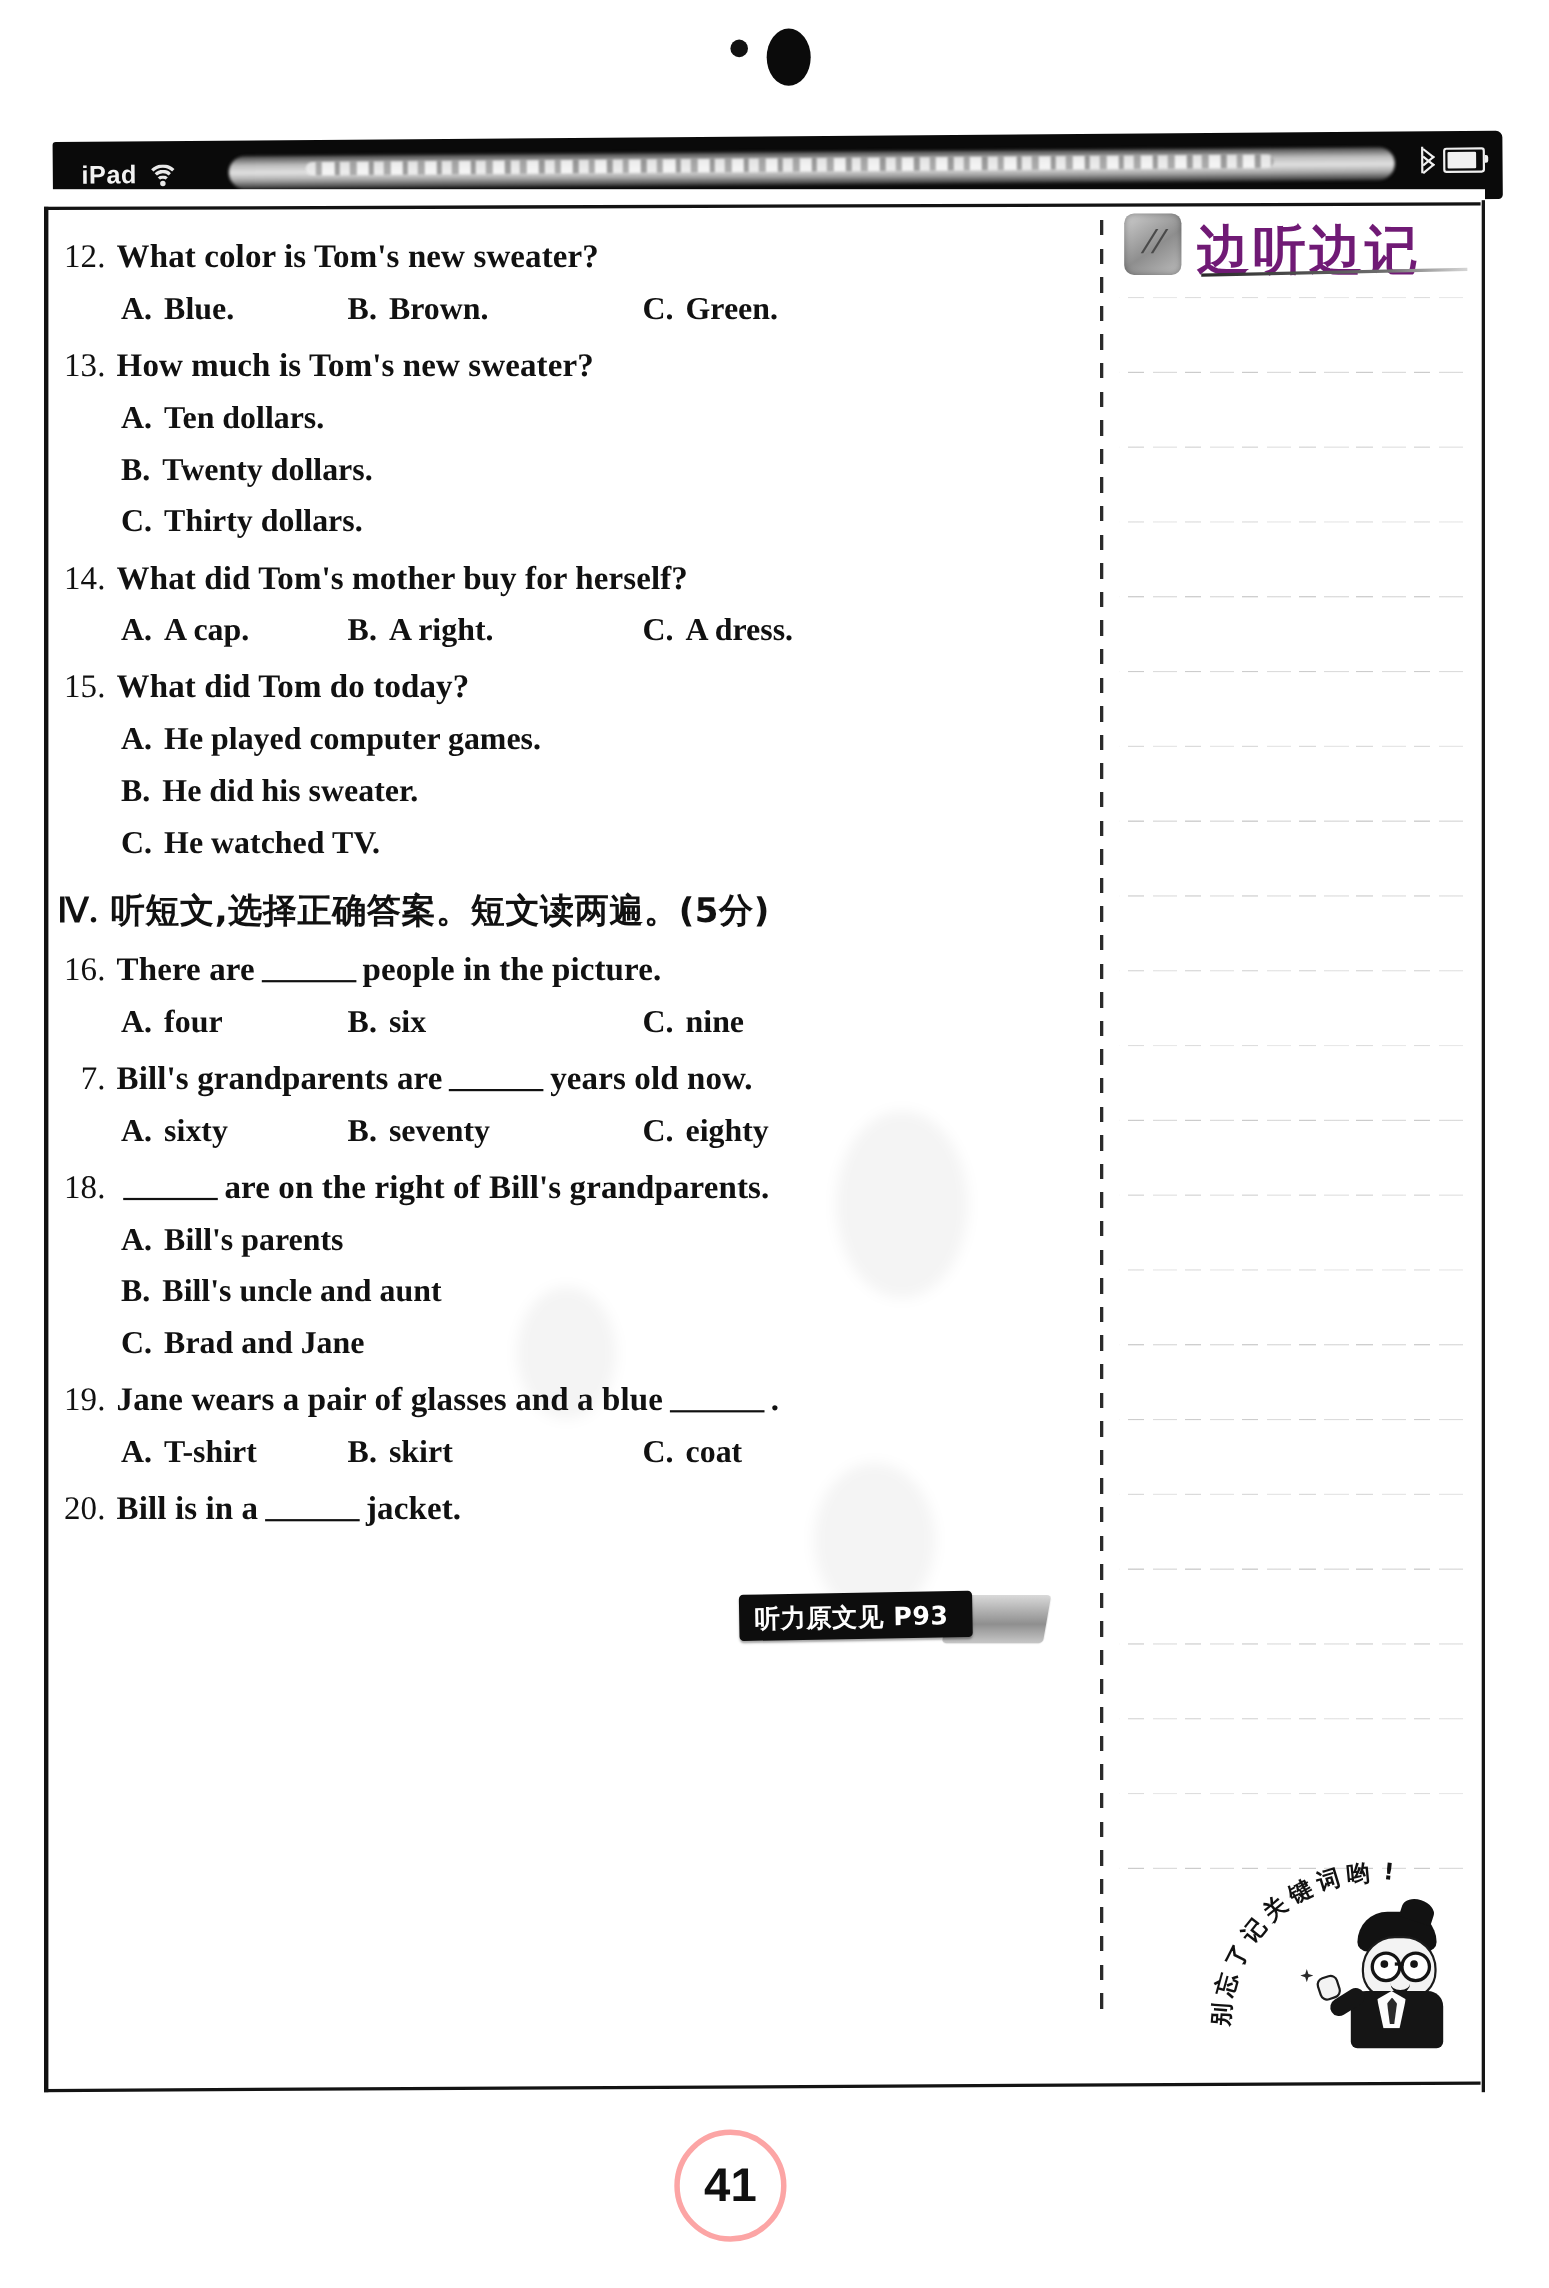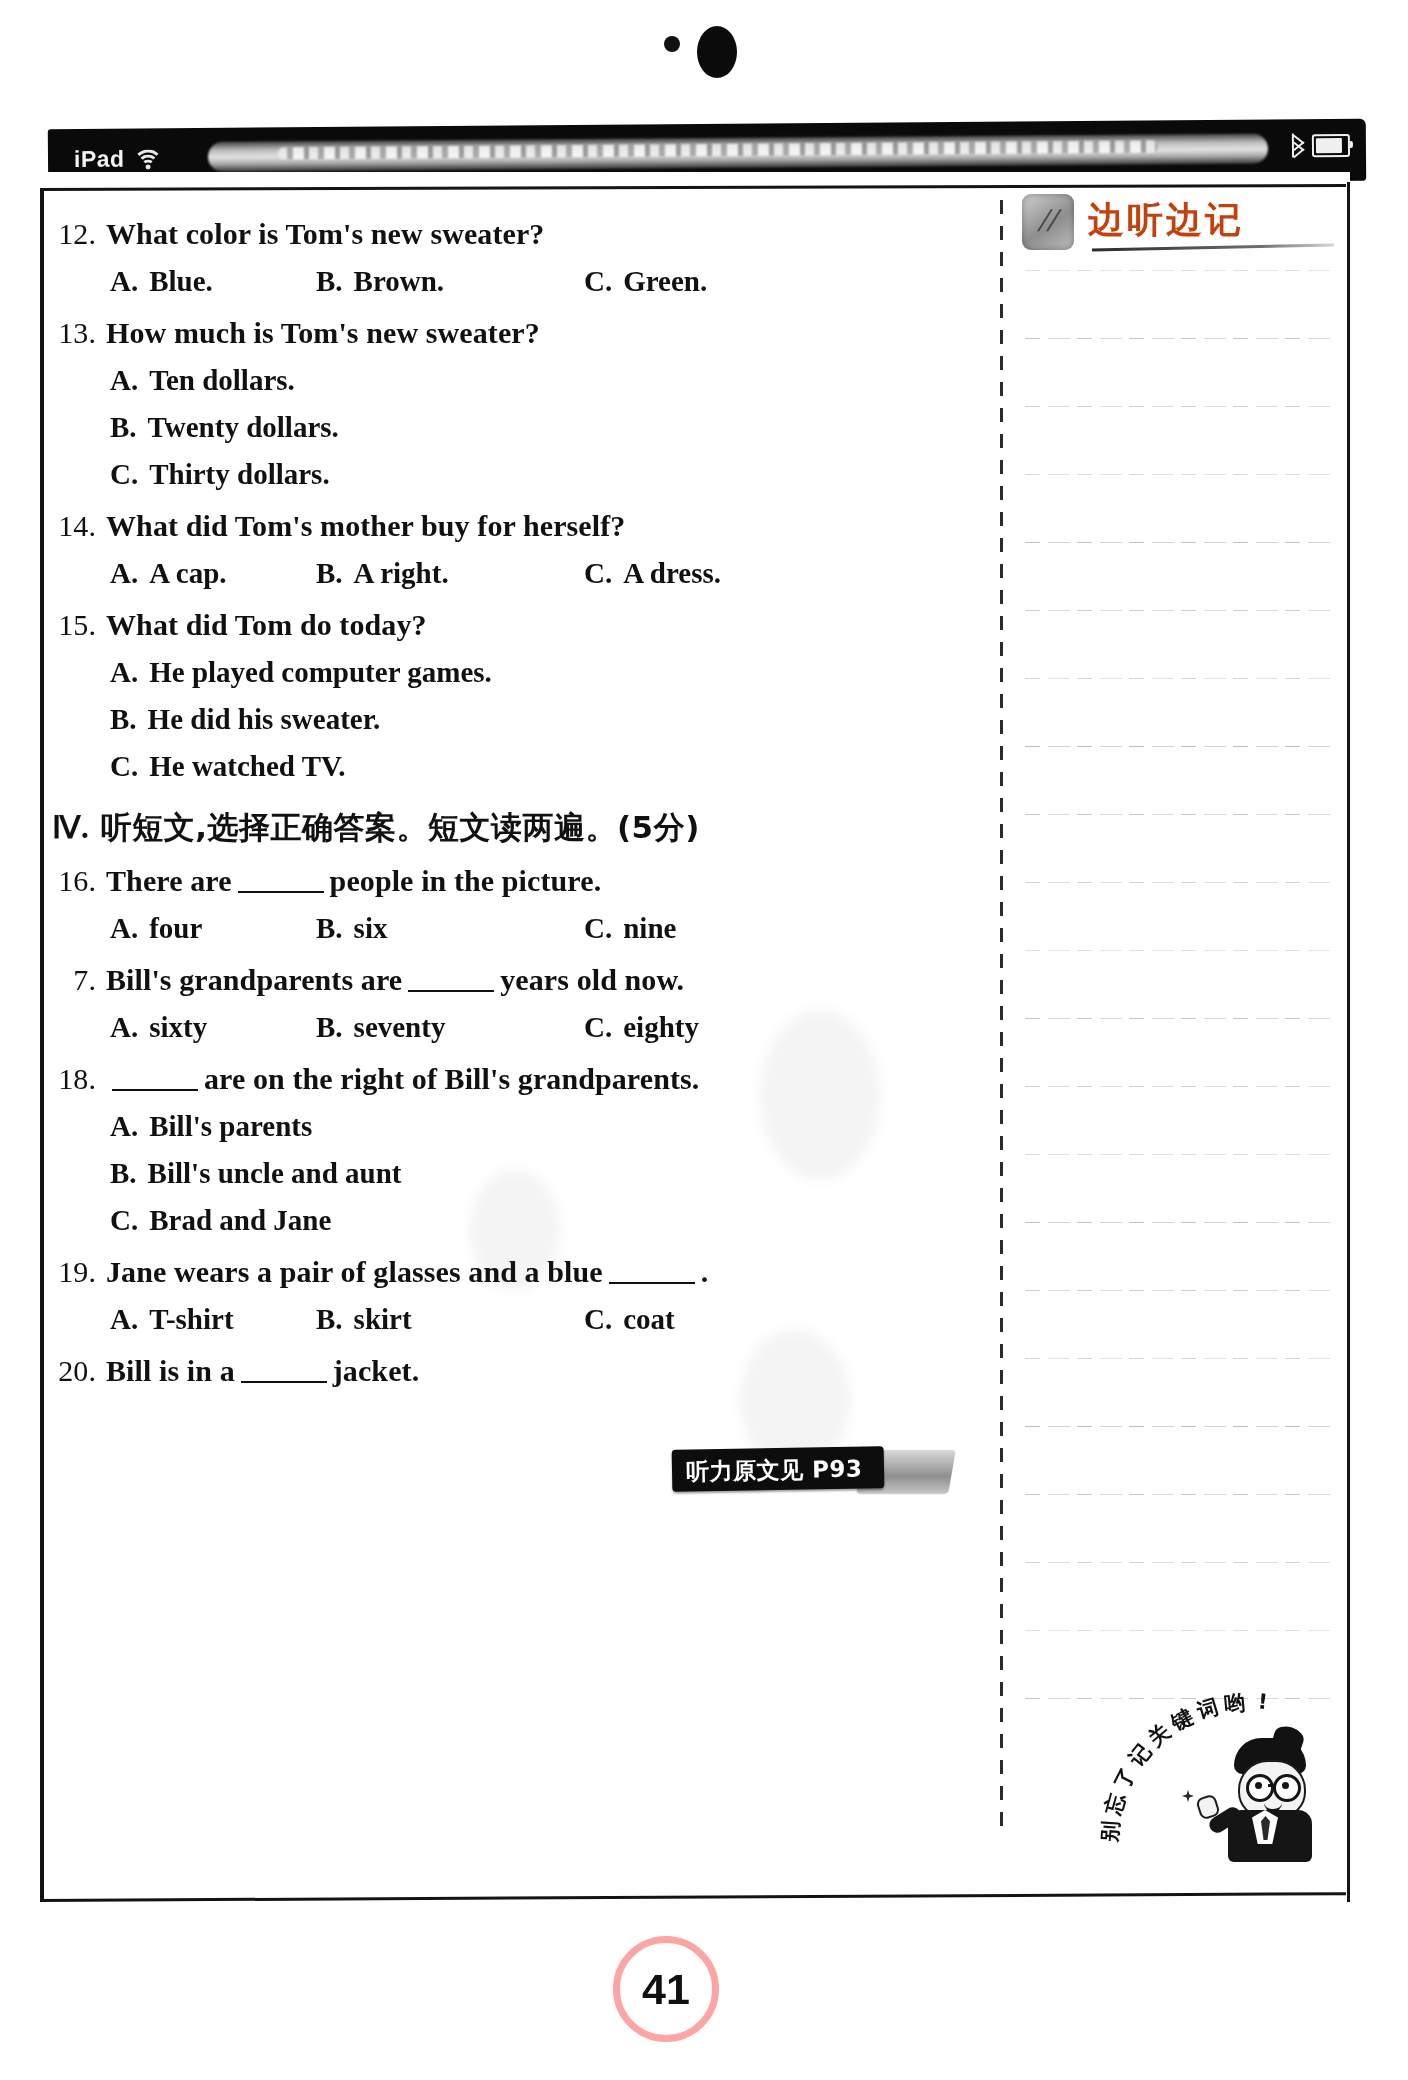--- a/index.html
+++ b/index.html
@@ -144,22 +144,22 @@
     position:absolute;left:0;top:2px;width:52px;height:56px;border-radius:9px;
     background:linear-gradient(145deg,#cfcfcf,#8e8e8e 55%,#bdbdbd);
     box-shadow:inset 0 0 6px rgba(0,0,0,.35);
   }
   .note-icon b{
     position:absolute;left:18px;top:8px;font-size:33px;color:#4a4a4a;font-style:italic;
     font-family:"Liberation Serif",serif;transform:skewX(-6deg);
   }
   .notes-title{
     position:absolute;left:66px;top:4px;
-    font-family:"DejaVu Sans",sans-serif;font-weight:bold;font-size:36px;letter-spacing:3px;
-    color:#c2410c;
+    font-family:"DejaVu Sans",sans-serif;font-weight:bold;font-size:48px;letter-spacing:3px;
+    color:#701a75;
   }
   .notes-underline{
     position:absolute;left:70px;top:54px;width:242px;height:3px;
     background:linear-gradient(90deg,#2a2a2a,#6f6f6f 70%,#d6d6d6);
     transform:rotate(-1.2deg);
   }
   .note-lines{position:absolute;left:18px;top:70px;width:322px;height:1520px;}
   .note-lines .nl{
     position:absolute;left:0;width:318px;height:1px;
     background:repeating-linear-gradient(90deg,
@@ -198,21 +198,21 @@
   .m-arm{position:absolute;left:-14px;top:74px;width:34px;height:16px;background:#151515;
     border-radius:9px;transform:rotate(-32deg);}
   .m-hand{position:absolute;left:-24px;top:58px;width:16px;height:18px;background:#f3f3f3;
     border:2px solid #1b1b1b;border-radius:7px;transform:rotate(-18deg);}
   .m-spark{position:absolute;left:-40px;top:52px;width:12px;height:12px;background:#2a2a2a;
     clip-path:polygon(50% 0,62% 38%,100% 50%,62% 62%,50% 100%,38% 62%,0 50%,38% 38%);}
 
   
   .page-num{
     position:absolute;left:613px;top:1936px;width:92px;height:92px;border-radius:50%;
-    border:7px solid #fca5a5;display:flex;align-items:center;justify-content:center;
+    border:5px solid #fca5a5;display:flex;align-items:center;justify-content:center;
     font-family:"Liberation Sans",sans-serif;font-weight:bold;font-size:43px;color:#101010;
   }
 
   
   .smudge{position:absolute;background:rgba(0,0,0,.045);border-radius:50%;filter:blur(6px);pointer-events:none;}
 </style>
 </head>
 <body>
 
 <div class="bezel-dots">

